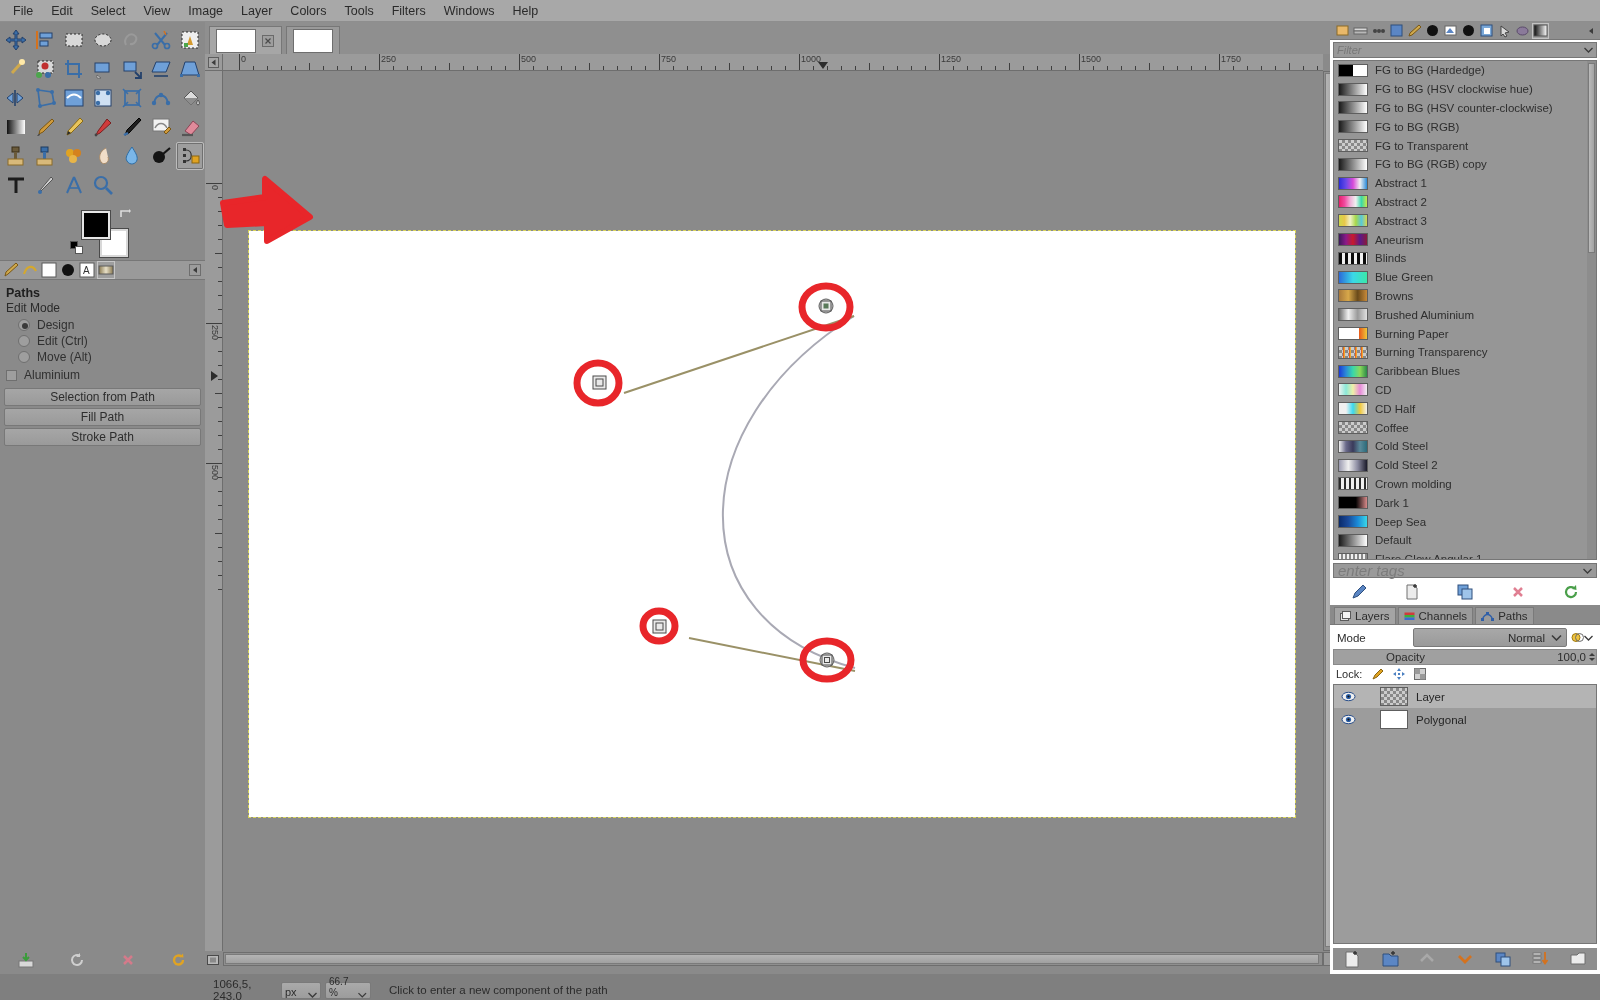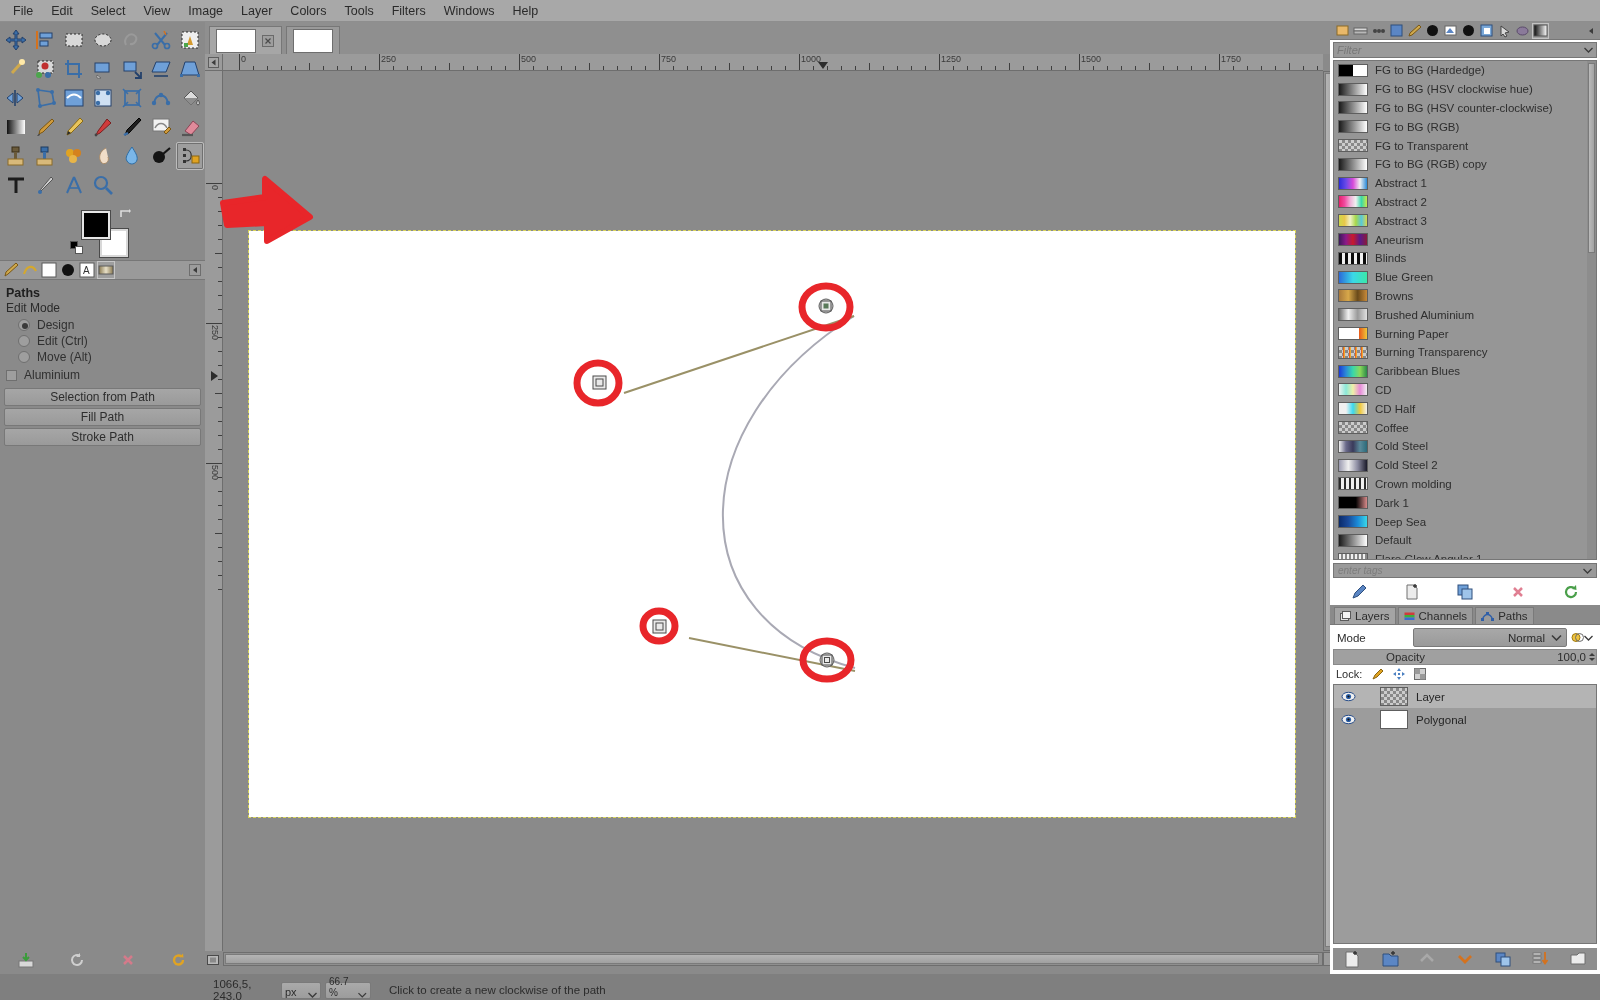--- a/index.html
+++ b/index.html
@@ -160,21 +160,21 @@
               border:1px solid #767676; overflow:hidden; }
   .grad-row { display:flex; align-items:center; height:18.8px; padding-left:4px; }
   .grad-sw { width:30px; height:13px; border:1px solid #5e5e5e; margin-right:7px; flex:none; }
   .grad-name { font-size:11.5px; color:#2e2e2e; white-space:nowrap; }
   .gradscroll { position:absolute; right:0; top:0; width:9px; height:100%; background:#8d8d8d; }
   .gradscroll i { position:absolute; left:1px; top:2px; width:7px; height:190px;
                   background:linear-gradient(90deg,#bbb,#a3a3a3); border:1px solid #7a7a7a; display:block; }
 
   .tagbar { display:flex; align-items:center; height:15px; margin:3px; background:#9a9a9a;
             border:1px solid #767676; padding:0 4px; }
-  .tagbar .ph { color:#7c7c7c; font-size:10px; font-style:italic; flex:1; }
+  .tagbar .ph { color:#7c7c7c; font-size:15px; font-style:italic; flex:1; }
 
   .gradbtnrow { display:flex; align-items:center; justify-content:space-around;
                 height:22px; margin:0 3px 2px 3px; }
 
   .layers-tabbar { display:flex; align-items:flex-end; height:20px; padding-left:4px;
                    border-bottom:1px solid #777; background:#8a8a8a; }
   .ltab { display:flex; align-items:center; height:17px; padding:0 5px; margin-right:2px;
           background:#9a9a9a; border:1px solid #7a7a7a; border-bottom:none; font-size:11.5px; color:#2c2c2c; }
   .ltab.sel { background:#a4a4a4; }
   .ltab .ic { margin-right:4px; display:flex; }
@@ -1075,21 +1075,21 @@
         <svg width="9" height="6" viewBox="0 0 9 6">
           <path d="M0.5 1 L4.5 5 L8.5 1" stroke="#3b3b3b" stroke-width="1.4" fill="none"></path>
         </svg>
       </span>
       <span class="zoomsel">
         <span style="font-size:10px;">66.7 %</span>
         <svg width="9" height="6" viewBox="0 0 9 6">
           <path d="M0.5 1 L4.5 5 L8.5 1" stroke="#3b3b3b" stroke-width="1.4" fill="none"></path>
         </svg>
       </span>
-      <span class="statustext">Click to create a new clockwise of the path</span>
+      <span class="statustext">Click to enter a new component of the path</span>
     </div>
   </div>
 
   <svg class="arrow" viewBox="0 0 110 80">
     <path d="M105 52 L60 14 L60 32 L18 38 L22 60 L62 58 L62 76 Z" fill="#e8262a" stroke="#e8262a" stroke-width="6" stroke-linejoin="round"></path>
   </svg>
 
   <div class="rightdock">
 
     <div class="dock-tabbar" id="docktabs">

